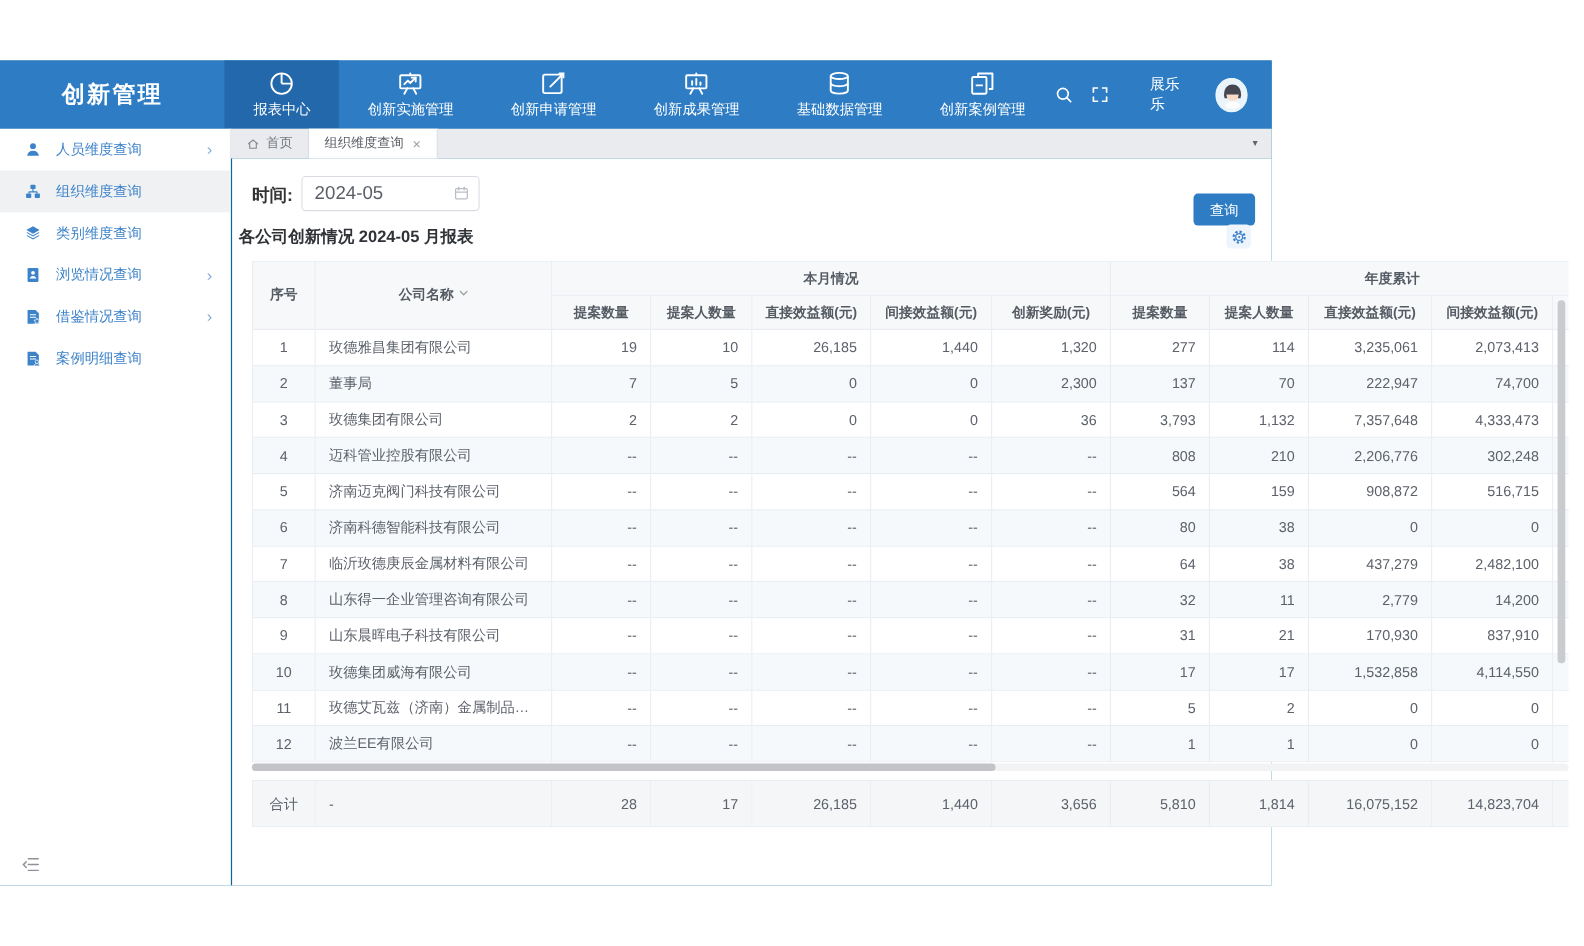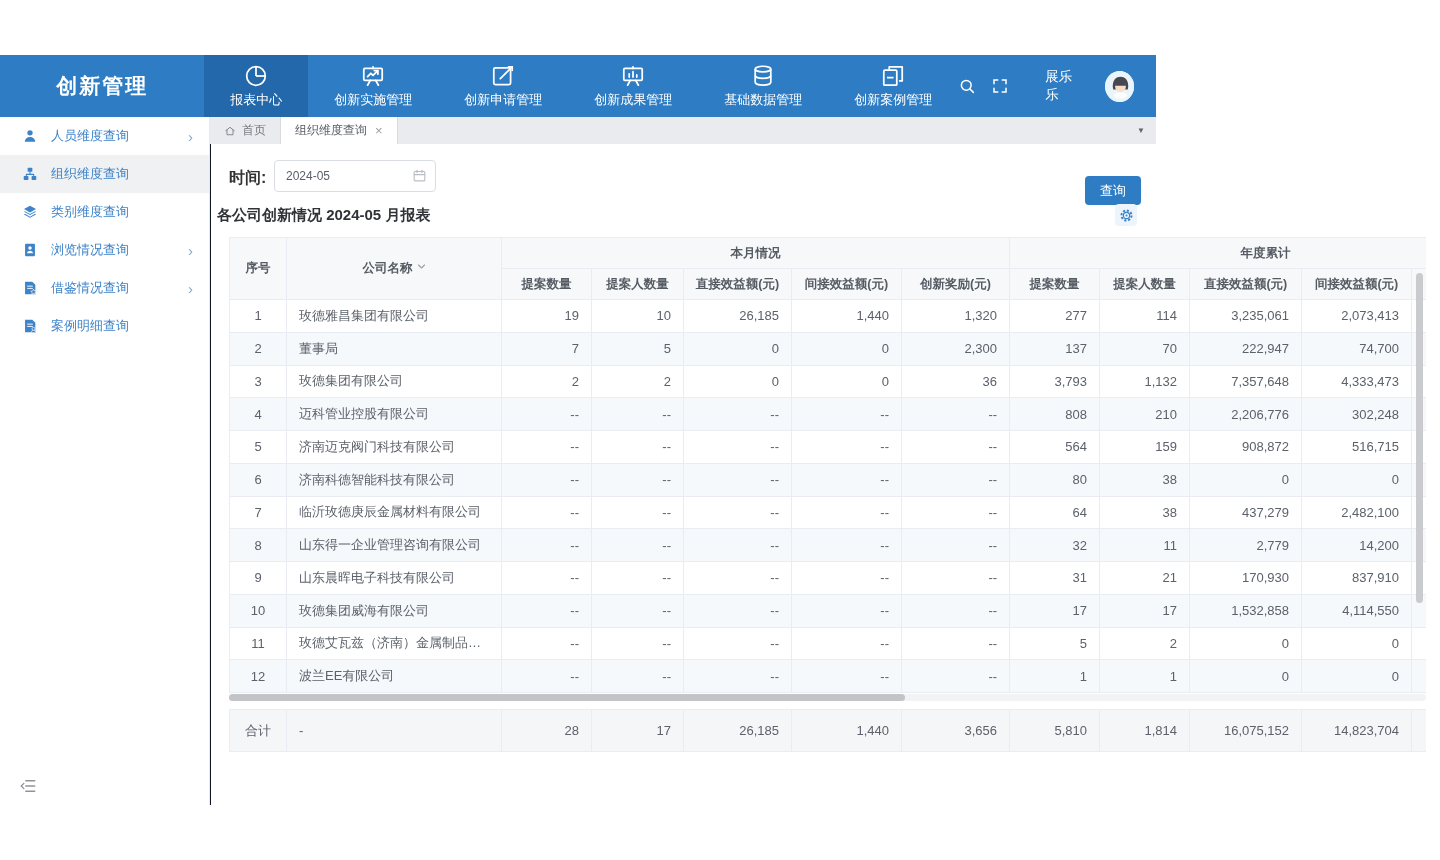--- a/index.html
+++ b/index.html
@@ -1,17 +1,17 @@
 <!DOCTYPE html>
 <html><head>
 <meta charset="utf-8">
 <style>
   *{margin:0;padding:0;box-sizing:border-box}
   html,body{width:1440px;height:860px;background:#fff;font-family:"Liberation Sans","DejaVu Sans",sans-serif;overflow:hidden}
-  .app{position:absolute;top:55px;left:0;width:1156px;height:750px;background:#0f172a}
+  .app{position:absolute;top:55px;left:0;width:1156px;height:750px;background:#0369a1}
 
   
   .navbar{position:absolute;top:0;left:0;right:0;height:62px;background:#2e7dc4;display:flex;align-items:stretch}
   .brand{width:210px;display:flex;align-items:center;justify-content:center;color:#fff;font-size:21px;font-weight:bold;letter-spacing:2px}
   .nav-items{display:flex;align-items:stretch}
   .nav-item{display:flex;flex-direction:column;align-items:center;justify-content:center;gap:2px;padding:0 26px;color:#fff;font-size:13px;cursor:pointer;white-space:nowrap}
   .nav-item.active{background:#2368aa}
   .nav-ico{width:26px;height:26px;display:block}
   .nav-ico svg{width:26px;height:26px;display:block}
   .nav-right{margin-left:auto;display:flex;align-items:center;padding-right:22px;color:#fff}
@@ -38,21 +38,21 @@
   .side-ico svg{width:16px;height:16px;display:block}
   .side-label{flex:1;white-space:nowrap}
   .side-arrow{color:#7fa9d4;font-size:15px;line-height:1}
   .collapse-btn{position:absolute;left:19px;bottom:10px;width:18px;height:18px;color:#8f9399;cursor:pointer}
   .collapse-btn svg{width:18px;height:18px;display:block}
 
   
   .main{position:absolute;top:89px;left:211px;right:0;bottom:0;background:#fff}
   .filter-row{position:absolute;top:16px;left:18px;right:15px;height:32px}
   .time-label{position:absolute;left:0;top:8px;font-size:16px;font-weight:bold;color:#333}
-  .date-input{position:absolute;left:45px;top:0;width:162px;height:32px;border:1px solid #d9dde3;border-radius:4px;background:#fff;font-size:12px;color:#5a5e66;padding:0 30px 0 11px;outline:none;font-family:inherit}
+  .date-input{position:absolute;left:45px;top:0;width:162px;height:32px;border:1px solid #d9dde3;border-radius:4px;background:#fff;font-size:17px;color:#5a5e66;padding:0 30px 0 11px;outline:none;font-family:inherit}
   .cal-ico{position:absolute;left:183px;top:8px;width:15px;height:15px;color:#b9bec5;cursor:pointer}
   .cal-ico svg{width:15px;height:15px;display:block}
   .query-btn{position:absolute;right:0;top:16px;width:56px;height:29px;background:#2e7dc4;color:#fff;border:none;border-radius:4px;font-size:13px;cursor:pointer;font-family:inherit}
   .title-row{position:absolute;top:62px;left:6px;right:15px;height:22px}
   .report-title{font-size:15px;font-weight:bold;color:#2f3236}
   .settings-btn{position:absolute;right:4px;top:-2px;width:22px;height:22px;background:#edf4fb;border-radius:4px;color:#3d83c9;display:flex;align-items:center;justify-content:center;cursor:pointer}
   .settings-btn svg{width:15px;height:15px;display:block}
 
   
   .table-wrap{position:absolute;top:93px;left:18px;width:1197px}

